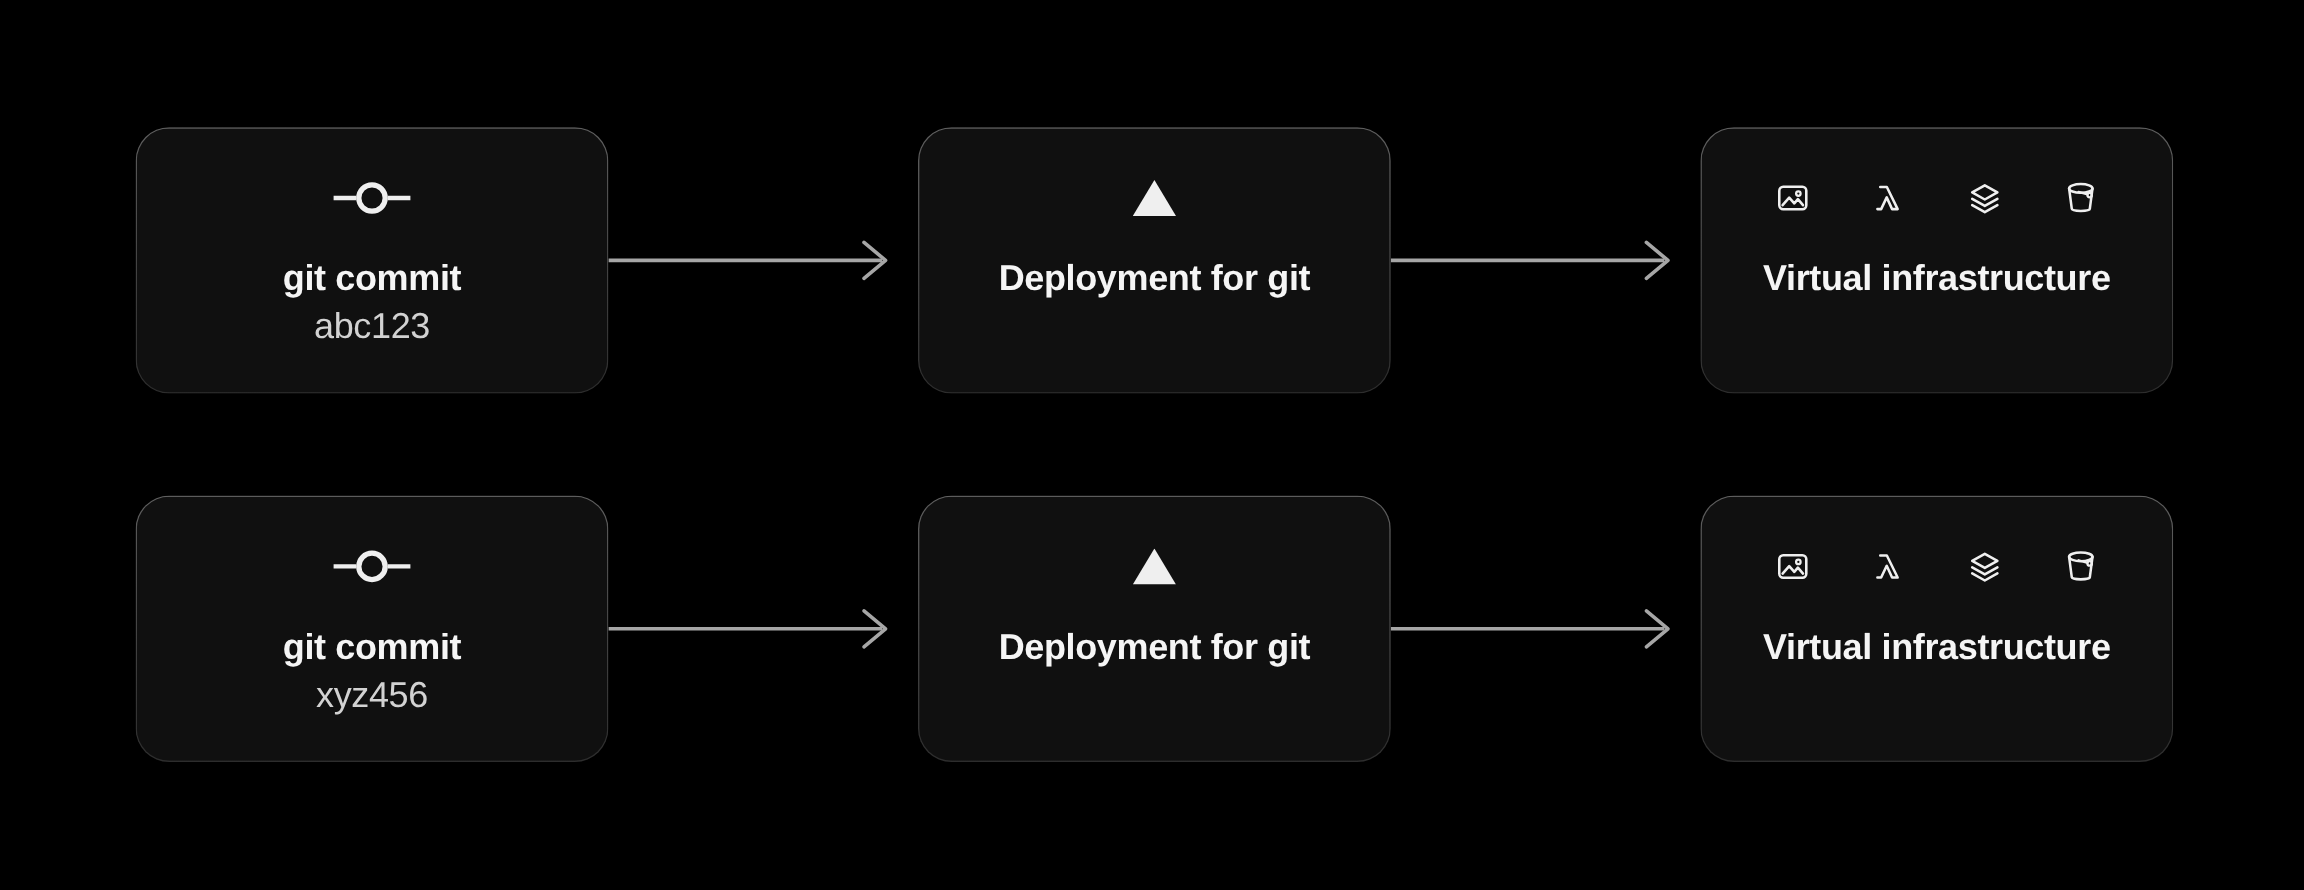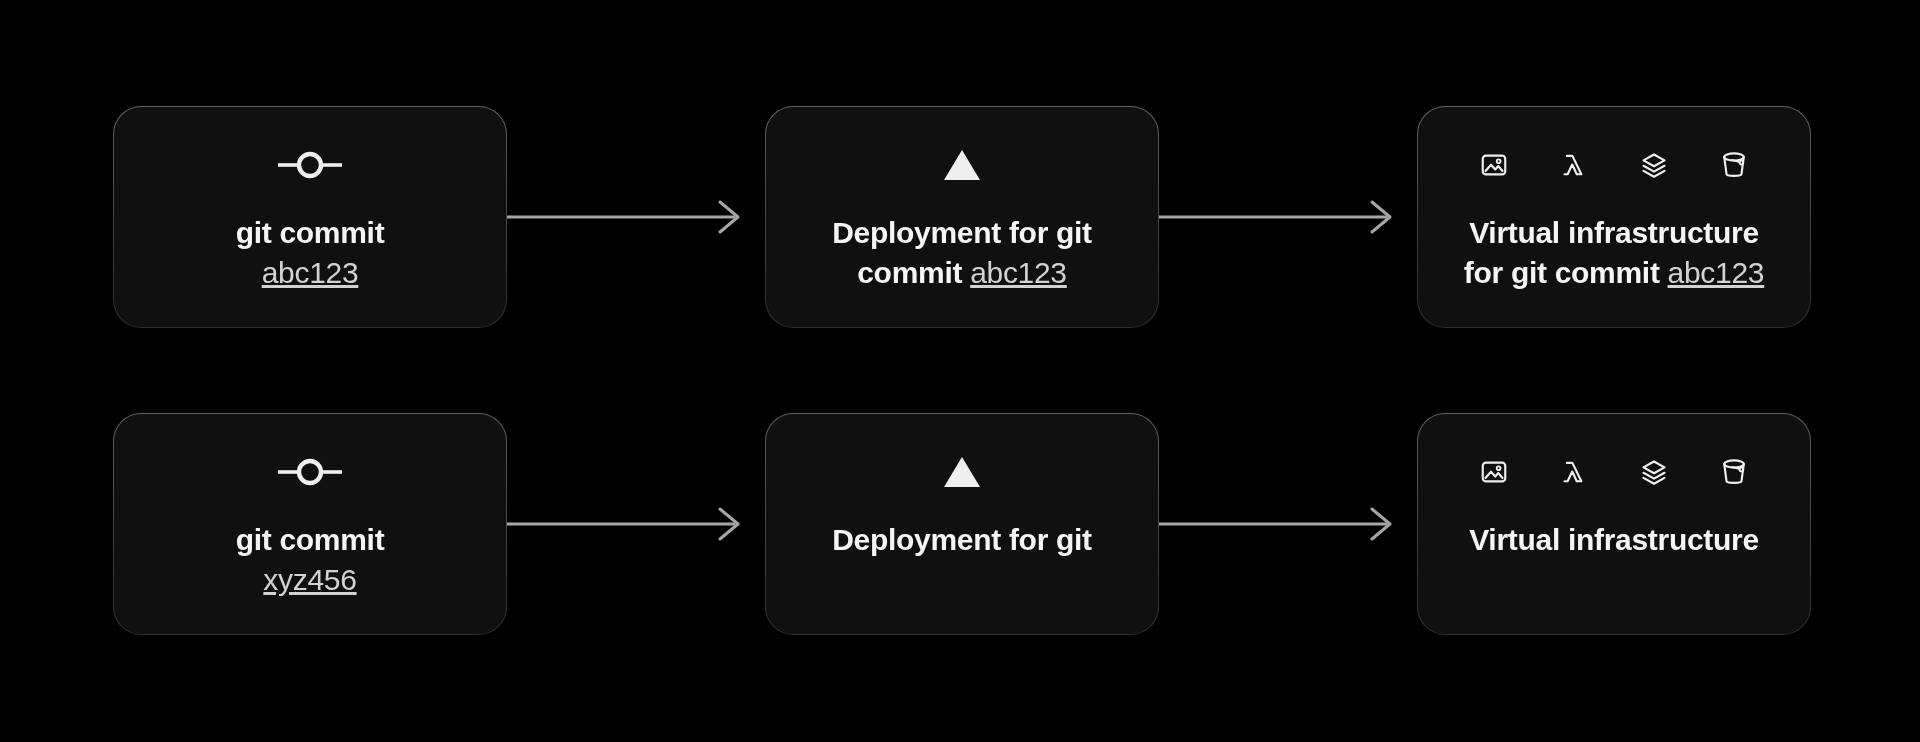--- a/index.html
+++ b/index.html
@@ -31,21 +31,21 @@
     height: 32px; display: flex; align-items: center; justify-content: center;
     gap: 50px; margin-bottom: 32px;
   }
   .label { text-align: center; }
   .line {
     font-size: 30px; line-height: 40px; letter-spacing: -0.3px;
     white-space: nowrap;
   }
   .b { font-weight: 700; color: var(--title-color, #f5f5f5); }
   .b.sp { margin-right: 8px; }
-  .h { font-weight: 400; color: var(--hash-color, #d2d2d2); text-decoration: underline; }
+  .h { font-weight: 400; color: var(--hash-color, #d2d2d2); }
   .arrow {
     width: 258px; height: 222px;
     display: flex; align-items: center; justify-content: center;
     flex: none;
   }
   .arrow svg { display: block; }
   .stroke-icon { stroke: var(--icon-color, #efefef); fill: none; }
   .fill-icon { fill: var(--icon-color, #efefef); }
 </style>
 </head>
@@ -107,21 +107,20 @@
     </div>
 
     <div class="card">
       <div class="icon-row">
         <svg width="36" height="30" viewBox="0 0 36 30" class="fill-icon">
             <polygon points="18,0 36,30 0,30"></polygon>
           </svg>
       </div>
       <div class="label">
         <div class="line"><span class="b">Deployment for git</span></div>
-        <div class="line"><span class="b sp">commit</span><span class="h">abc123</span></div>
       </div>
     </div>
 
     <div class="arrow">
       <svg width="258" height="40" viewBox="0 0 258 40" style="stroke:var(--arrow-color,#a6a6a6);fill:none">
           <use href="#def-arrow"></use>
         </svg>
     </div>
 
     <div class="card">
@@ -134,21 +133,20 @@
           </svg>
         <svg width="30" height="30" viewBox="0 0 24 24" class="stroke-icon">
             <use href="#def-layers"></use>
           </svg>
         <svg width="30" height="30" viewBox="0 0 24 24" class="stroke-icon">
             <use href="#def-bucket"></use>
           </svg>
       </div>
       <div class="label">
         <div class="line"><span class="b">Virtual infrastructure</span></div>
-        <div class="line"><span class="b sp">for git commit</span><span class="h">abc123</span></div>
       </div>
     </div>
 
   </div>
 
   <div class="row r1">
 
     <div class="card">
       <div class="icon-row">
         <svg width="66" height="32" viewBox="0 0 66 32" class="stroke-icon">

